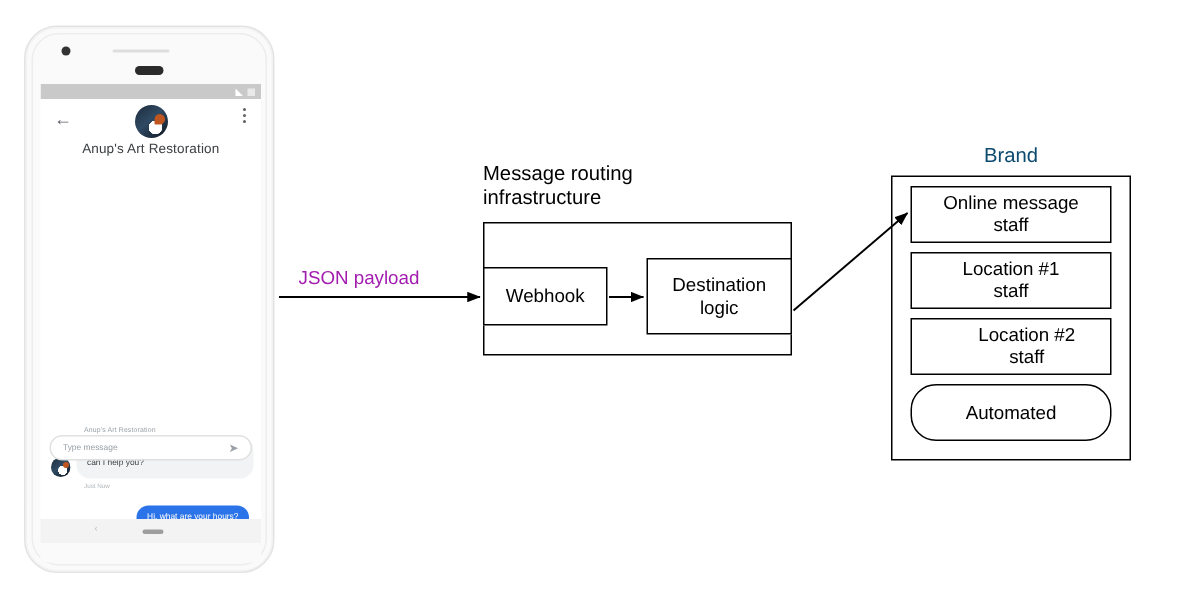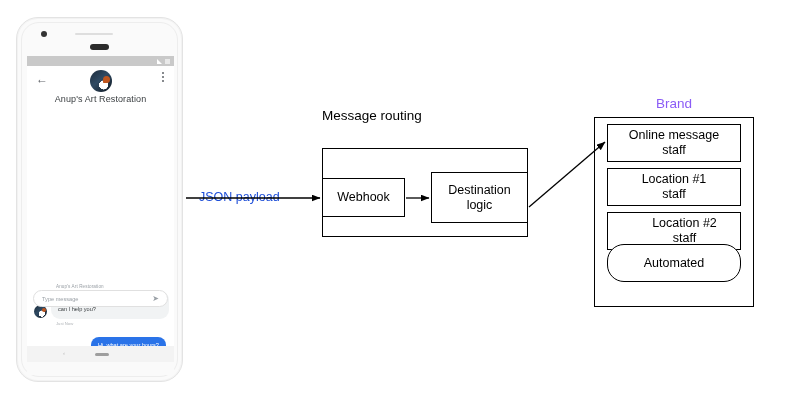--- a/index.html
+++ b/index.html
@@ -289,23 +289,22 @@
     top: 344px;
     width: 147px;
     height: 13px;
     background: #fafafa;
   }
 
   
   .label-free {
     position: absolute;
     font-size: 12.5px;
-    color: #1d4ed8;
+    color: #a21caf;
     white-space: nowrap;
-    margin-top: 12px;
   }
   .title-2line {
     position: absolute;
     text-align: left;
     font-size: 13.5px;
     color: #000;
     line-height: 1.22;
   }
 
   .infra-outer {
@@ -354,42 +353,42 @@
     box-sizing: border-box;
     background: #fff;
   }
   .brand-label {
     position: absolute;
     left: 594px;
     top: 96px;
     width: 160px;
     text-align: center;
     font-size: 13.5px;
-    color: #8b5cf6;
+    color: #0c4a6e;
   }
   .brand-item {
     position: absolute;
     left: 607px;
     width: 134px;
     height: 38px;
     border: 1.4px solid #000;
     background: #fff;
     box-sizing: border-box;
     display: flex;
     align-items: center;
     justify-content: center;
     text-align: center;
     font-size: 12.5px;
     color: #000;
     line-height: 1.2;
   }
   .bi0 { top: 124px; }
   .bi1 { top: 168px; }
   .bi2 { top: 212px; padding-left: 21px; }
-  .bi3 { top: 244px; border-radius: 17px; }
+  .bi3 { top: 256px; border-radius: 17px; }
 
   svg.overlay {
     position: absolute;
     left: 0;
     top: 0;
     width: 785px;
     height: 401px;
     pointer-events: none;
   }
 </style>
@@ -451,20 +450,21 @@
       <div class="nav-back">‹</div>
       <div class="nav-home"></div>
     </div>
     <div class="phone-bottom"></div>
   </div>
 
   <div class="label-free" style="left:199px; top:178px;">JSON payload</div>
 
   <div class="title-2line" style="left:322px; top:108px; width:206px;">
     <div>Message routing</div>
+    <div>infrastructure</div>
   </div>
 
   <div class="infra-outer"></div>
 
   <div class="box webhook-box">
     <span>Webhook</span>
   </div>
 
   <div class="box destlogic-box">
     <div>

